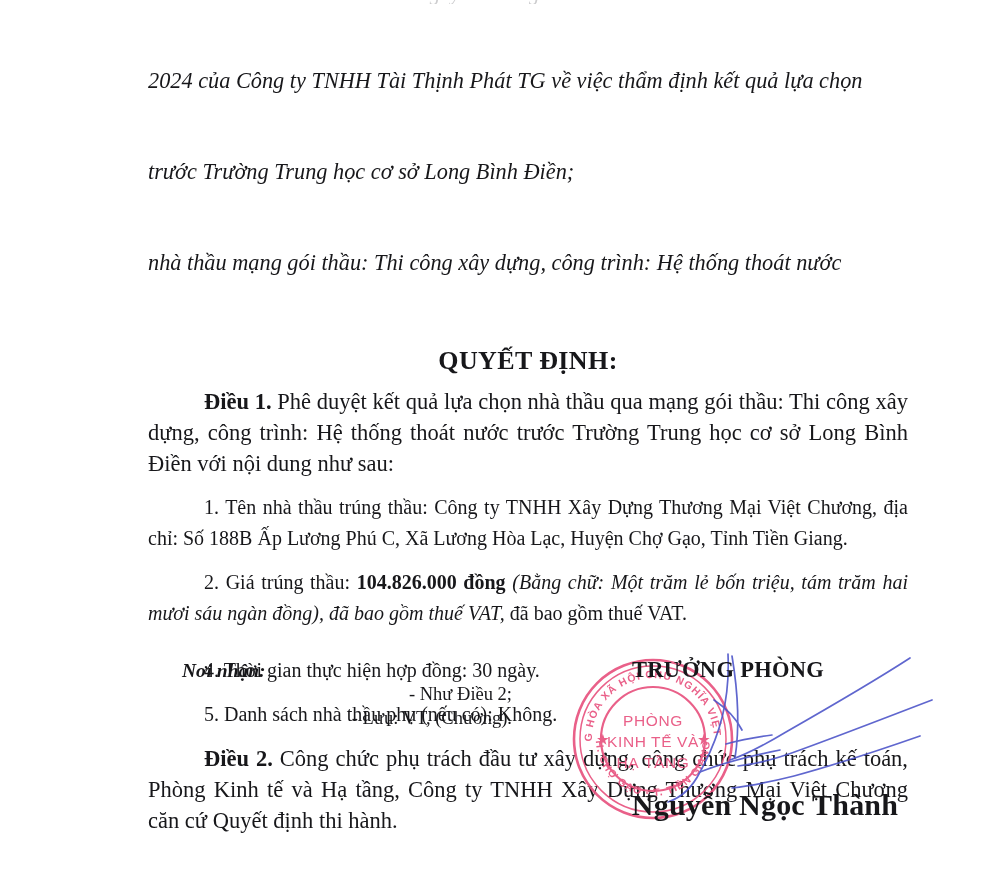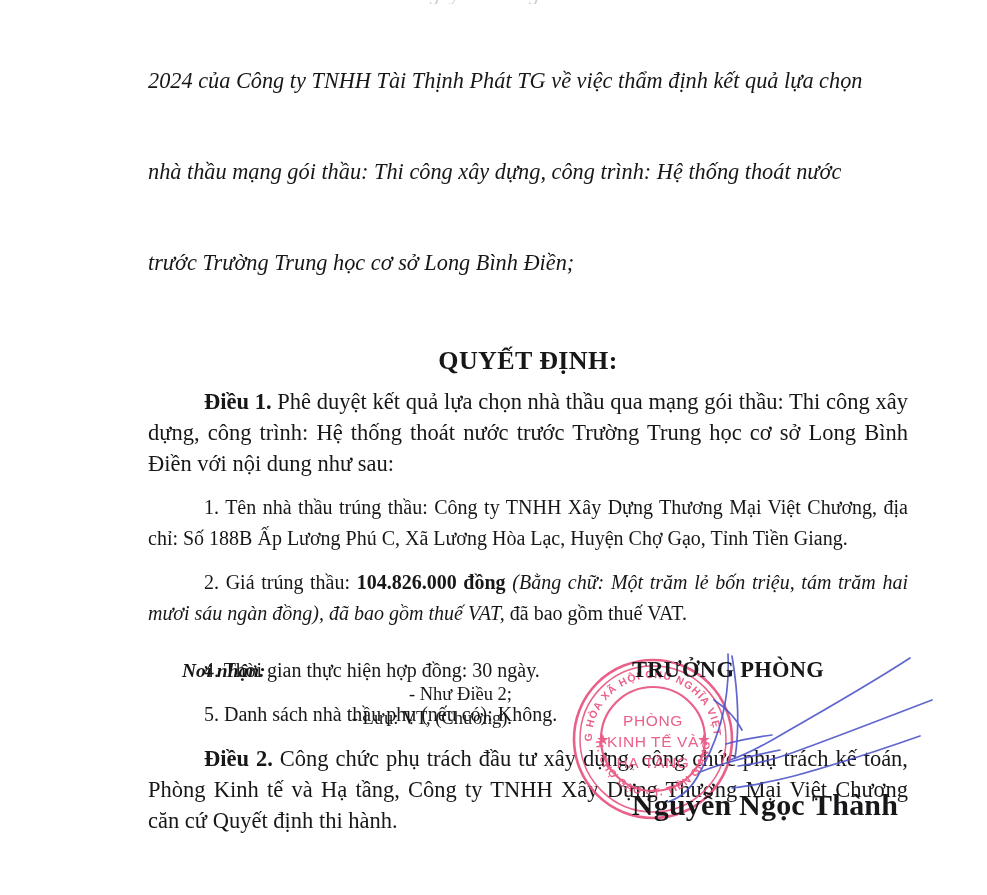--- a/index.html
+++ b/index.html
@@ -188,22 +188,22 @@
   <div class="topcut">
     <div class="sliver">Căn cứ Tờ trình số 01/TTr-TTP ngày 10 tháng 7 năm</div>
   </div>
 
   <div class="col">
 
     <div style="height:6px"></div>
 
     <div class="ln preamble">
       <span class="lnrow">2024 của Công ty TNHH Tài Thịnh Phát TG về việc thẩm định kết quả lựa chọn</span>
+      <span class="lnrow last">trước Trường Trung học cơ sở Long Bình Điền;</span>
       <span class="lnrow">nhà thầu mạng gói thầu: Thi công xây dựng, công trình: Hệ thống thoát nước</span>
-      <span class="lnrow last">trước Trường Trung học cơ sở Long Bình Điền;</span>
     </div>
 
     <div class="heading">QUYẾT ĐỊNH:</div>
 
     <div class="gap-sm"></div>
 
     <p class="para"><span class="b">Điều 1.</span><span> Phê duyệt kết quả lựa chọn nhà thầu qua mạng gói thầu: Thi công xây dựng, công trình: Hệ thống thoát nước trước Trường Trung học cơ sở Long Bình Điền với nội dung như sau:</span></p>
 
     <div class="gap-md"></div>
 

